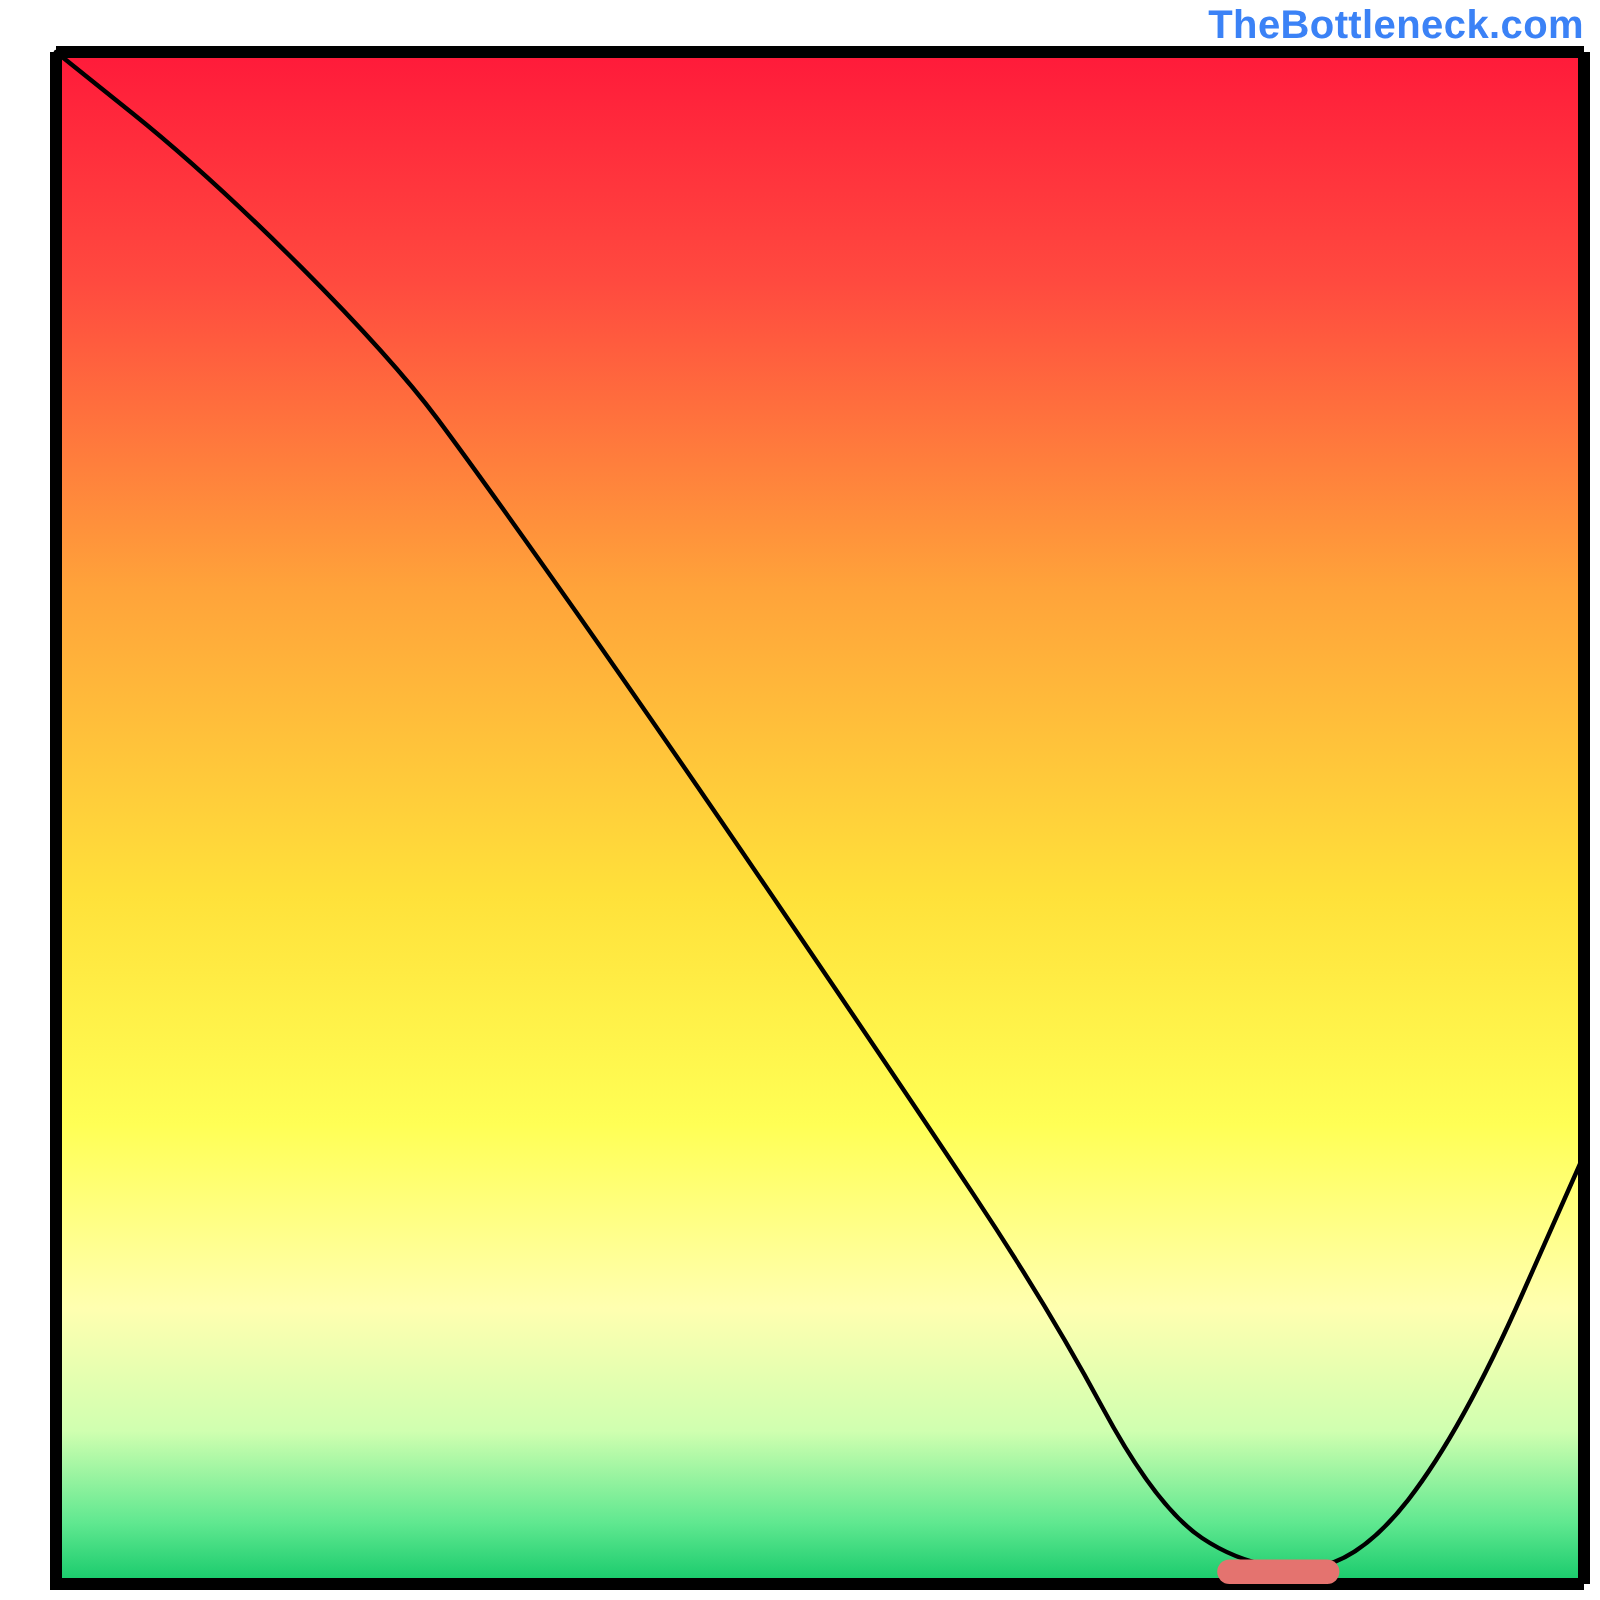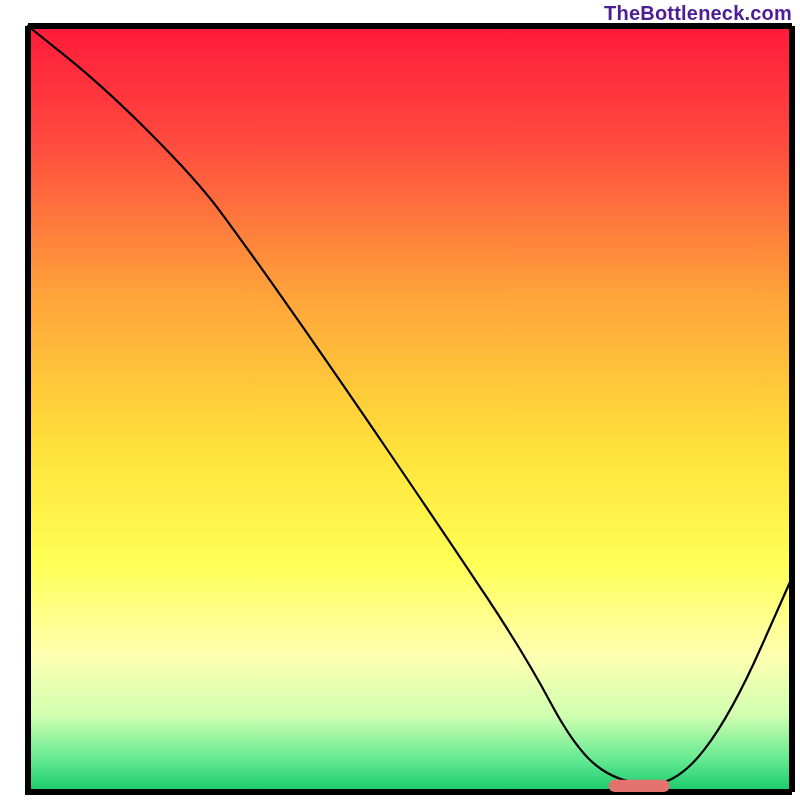--- a/index.html
+++ b/index.html
@@ -10,21 +10,21 @@
     background: #ffffff;
     font-family: Arial, Helvetica, sans-serif;
     overflow: hidden;
   }
   .watermark {
     position: absolute;
     top: 2px;
     right: 8px;
     font-size: 20px;
     font-weight: 600;
-    color: #4c1d95;
+    color: #3b82f6;
     letter-spacing: 0.2px;
   }
   .chart-wrap {
     position: absolute;
     left: 0;
     top: 0;
     width: 800px;
     height: 800px;
   }
   svg {

